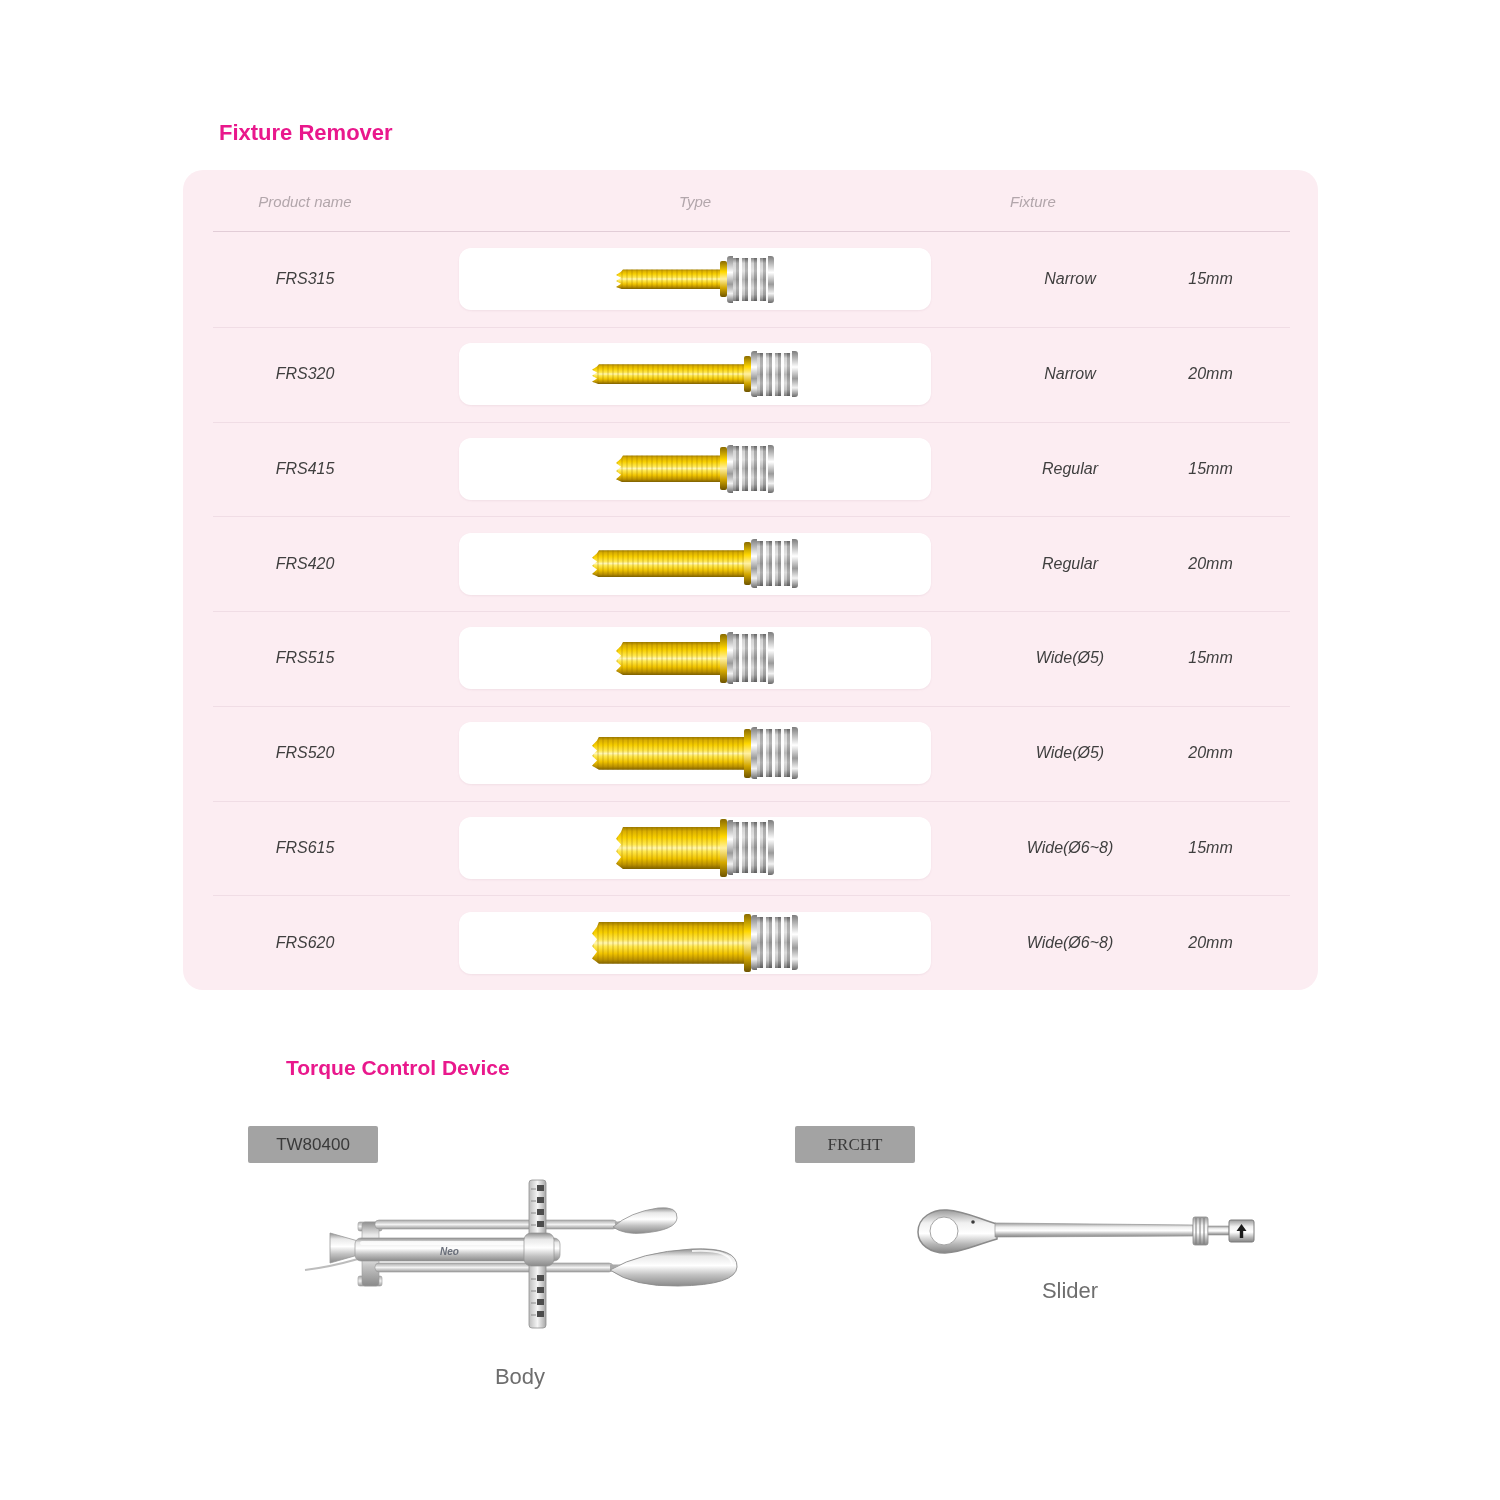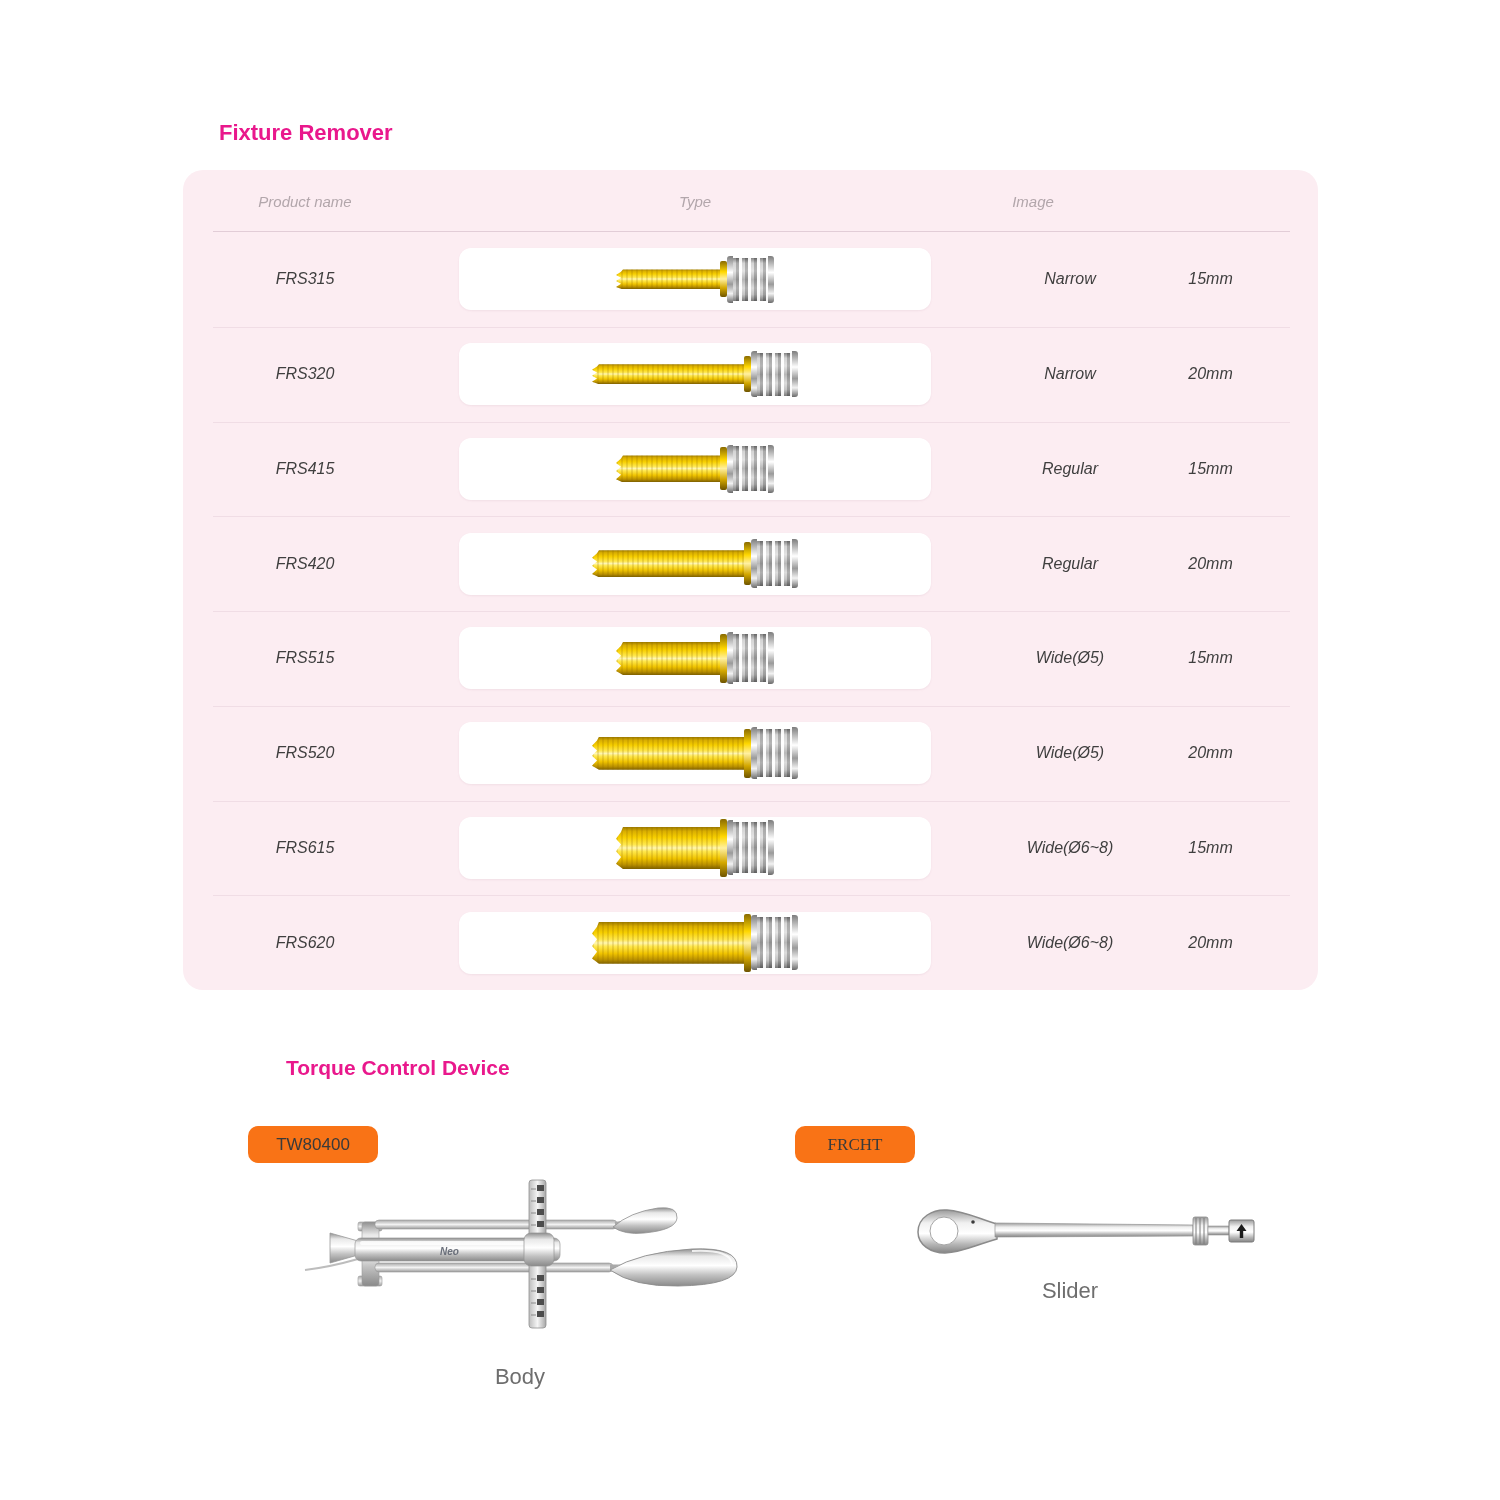--- a/index.html
+++ b/index.html
@@ -49,42 +49,42 @@
     background:
       repeating-linear-gradient(90deg, rgba(90,90,90,.45) 0 3px, rgba(255,255,255,.92) 3px 6px, rgba(175,175,175,.35) 6px 9px),
       linear-gradient(180deg,#6f6f6f 0%,#e8e8e8 12%,#ffffff 30%,#bdbdbd 50%,#f5f5f5 70%,#d0d0d0 85%,#5f5f5f 100%);
   }
   .head::before, .head::after { content:""; position:absolute; top:-4%; height:108%; width:6px;
     background:linear-gradient(180deg,#7d7d7d,#ffffff 35%,#9a9a9a 60%,#f2f2f2 80%,#6a6a6a); }
   .head::before { left:0; border-radius:3px 0 0 3px; }
   .head::after  { right:0; border-radius:0 3px 3px 0; }
 
   
-  .badge { background:#f97316; border-radius:10px; display:flex;
+  .badge { background:#a3a3a3; border-radius:2px; display:flex;
     justify-content:center; align-items:center; font-size:17px; color:#3a3a3a; }
   #badge-body   { left:248px; top:1126px; width:130px; height:37px; }
   #badge-slider { left:795px; top:1126px; width:120px; height:37px;font-family:Liberation Serif, serif; }
 
   .device-label { font-size:22px; color:#6e6e6e; text-align:center;margin-top:20px; }
   #label-body   { left:300px; top:1344px; width:440px; }
   #label-slider { left:905px; top:1258px; width:330px; }
 
   #body-svg   { left:300px; top:1175px; }
   #slider-svg { left:905px; top:1195px; }
 </style>
 </head>
 <body>
 
 <div class="abs section-title" id="fixture-title">Fixture Remover</div>
 
 <div class="abs panel">
   <div class="tgrid thead">
     <span class="cell">Product name</span>
     <span class="cell">Type</span>
-    <span class="cell cell-length">Image</span>
+    <span class="cell cell-length">Fixture</span>
   </div>
   <div class="tbody">
   <div class="tgrid trow">
     <div class="cell">
           <span class="c-name">FRS315</span>
         </div>
     <div class="cell">
       <div class="img-card">
         <div class="tool">
           <div class="shaft" style="width: 104px; height: 20px;"></div>

